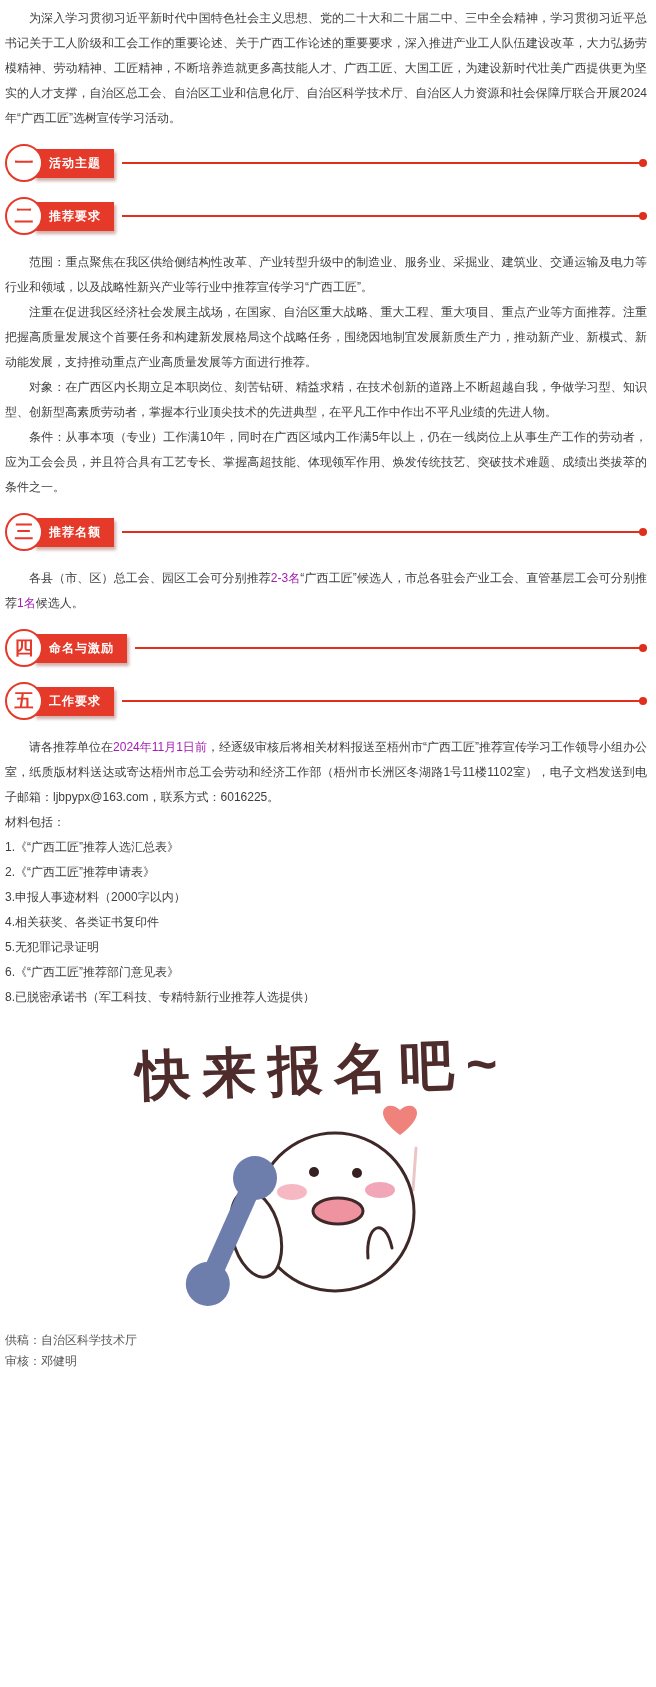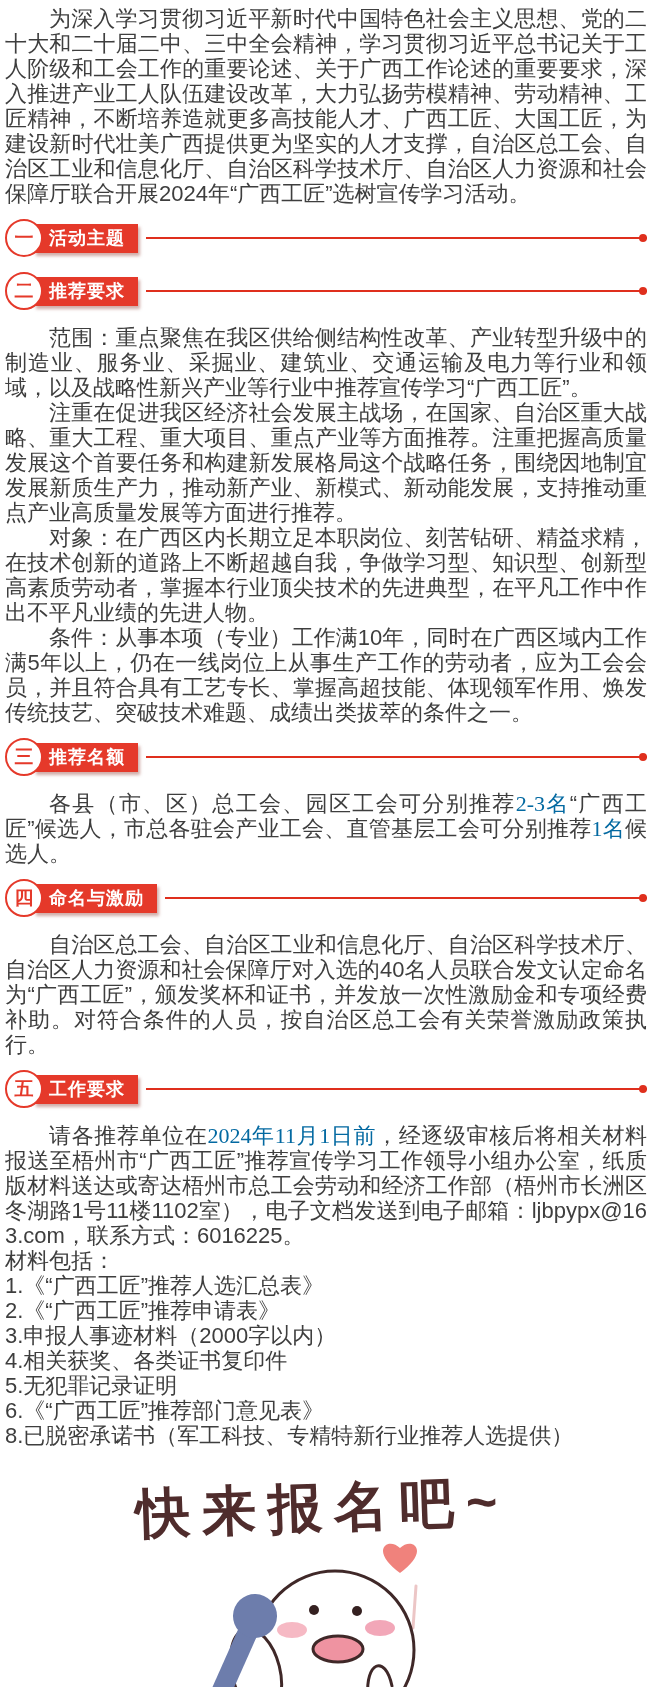--- a/index.html
+++ b/index.html
@@ -7,50 +7,50 @@
     width: 656px;
     font-family: "Liberation Sans", sans-serif;
     color: #3e3e3e;
     -webkit-font-smoothing: antialiased;
   }
   .article { padding: 6px 9px 6px 5px; }
 
   
   .para {
     margin: 0;
-    font-size: 22px;
+    font-size: 12px;
     line-height: 25px;
     text-align: justify;
     text-indent: 2em;
     word-break: break-all;
   }
   .para.no-indent { text-indent: 0; }
   .bold { font-weight: normal; }
-  .red  { color: #0369a1; font-family: Liberation Serif, serif; }
+  .red  { color: #a21caf; }
 
   
   .sec-header { display: flex; align-items: center; margin: 13px 0 15px 0; }
   .sec-num {
     flex: none;
     box-sizing: border-box;
     width: 38px; height: 38px;
     border: 2px solid #e5392a;
     border-radius: 50%;
     background: #ffffff;
     color: #e5392a;
     font-size: 19px; font-weight: bold;
     display: flex; align-items: center; justify-content: center;
     position: relative; z-index: 1;
     margin-right: -9px;
   }
   .sec-badge {
     flex: none;
     background: #e5392a;
     color: #ffffff;
-    font-size: 18px; font-weight: bold;
+    font-size: 12px; font-weight: bold;
     height: 29px; line-height: 29px;
     padding: 0 13px 0 15px;
     box-shadow: 2px 3px 3px rgba(120, 20, 8, 0.35);
     letter-spacing: 1px;
   }
   .sec-line { flex: 1; height: 2px; background: #df2f1d; margin-left: 8px; position: relative; }
   .sec-line .dot {
     position: absolute; right: 0; top: -3px;
     width: 8px; height: 8px; border-radius: 50%;
     background: #df2f1d;
@@ -125,23 +125,20 @@
   <div>
     <div class="sec-header">
       <div class="sec-num">
           <span>四</span>
         </div>
       <div class="sec-badge">命名与激励</div>
       <div class="sec-line">
           <i class="dot"></i>
         </div>
     </div>
-    <div class="sec-body">
-        <p class="para"><span>自治区总工会、自治区工业和信息化厅、自治区科学技术厅、自治区人力资源和社会保障厅对入选的40名人员联合发文认定命名为“广西工匠”，颁发奖杯和证书，并发放一次性激励金和专项经费补助。对符合条件的人员，按自治区总工会有关荣誉激励政策执行。</span></p>
-      </div>
   </div>
 
   <div>
     <div class="sec-header">
       <div class="sec-num">
           <span>五</span>
         </div>
       <div class="sec-badge">工作要求</div>
       <div class="sec-line">
           <i class="dot"></i>

